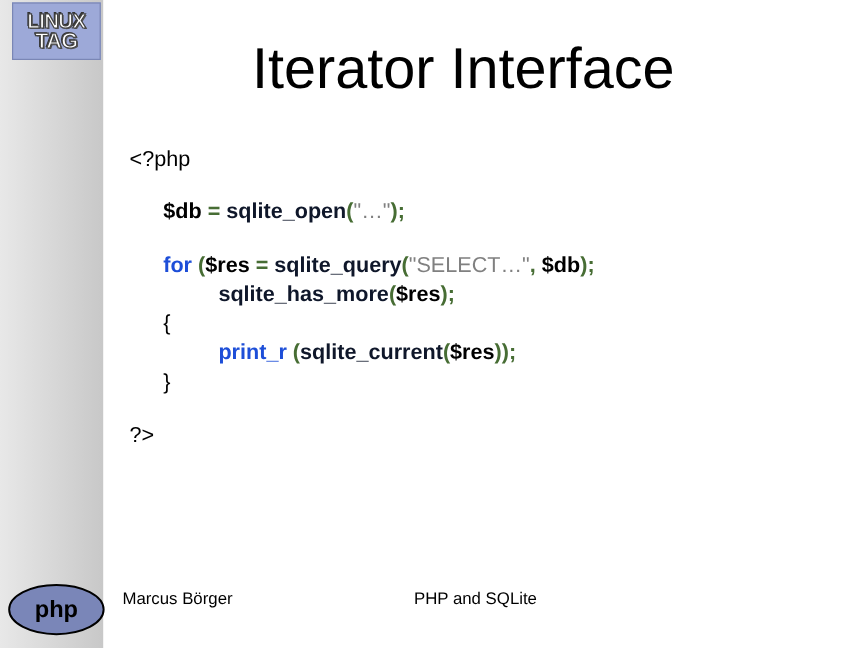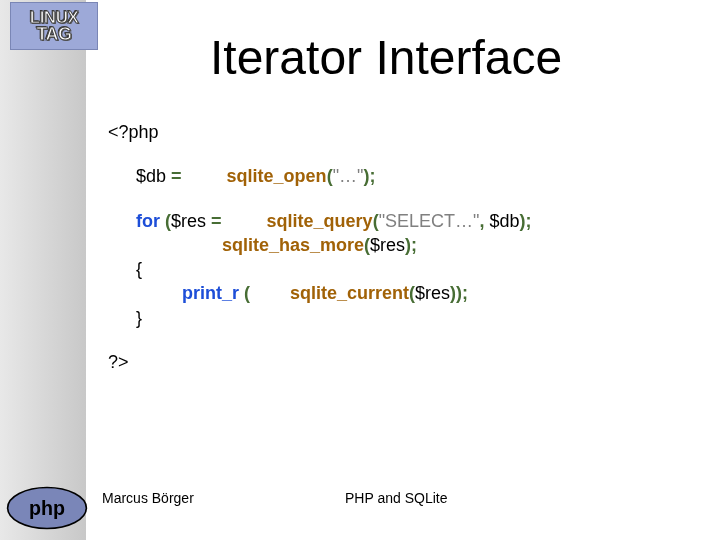--- a/index.html
+++ b/index.html
@@ -16,21 +16,21 @@
       left: 0;
       top: 0;
       width: 86px;
       height: 540px;
       background: linear-gradient(to right, #e8e8e8 0%, #d8d8d8 50%, #c8c8c8 100%);
     }
     .logo-box {
       position: absolute;
       left: 10px;
       top: 2px;
-      width: 88px;
+      width: 74px;
       height: 48px;
       background: #9da9d8;
       border: 1px solid #7a86b5;
       display: flex;
       flex-direction: column;
       align-items: center;
       justify-content: center;
       line-height: 0.9;
     }
     .logo-top, .logo-bottom {
@@ -58,23 +58,23 @@
       top: 120px;
       width: 580px;
       font-size: 18px;
       line-height: 1.35;
       color: #000;
     }
     .indent1 { margin-left: 28px; }
     .indent2 { margin-left: 74px; }
     .print-line { margin-left: 74px; }
     .kw { font-weight: bold; color: #1d4ed8; }
-    .dollar { font-weight: 400; }
+    .dollar { font-weight: 700; }
     .eq { color: #476d34; font-weight: bold; }
-    .fn { font-weight: bold; color: #a16207; margin-left: 40px; }
+    .fn { font-weight: bold; color: #0f172a; }
     .paren { color: #476d34; font-weight: bold; }
     .str { color: #808080; }
     .comma { color: #476d34; font-weight: bold; }
     .space-block { height: 20px; }
     .footer {
       position: absolute;
       left: 100px;
       bottom: 42px;
       width: 580px;
       display: flex;

